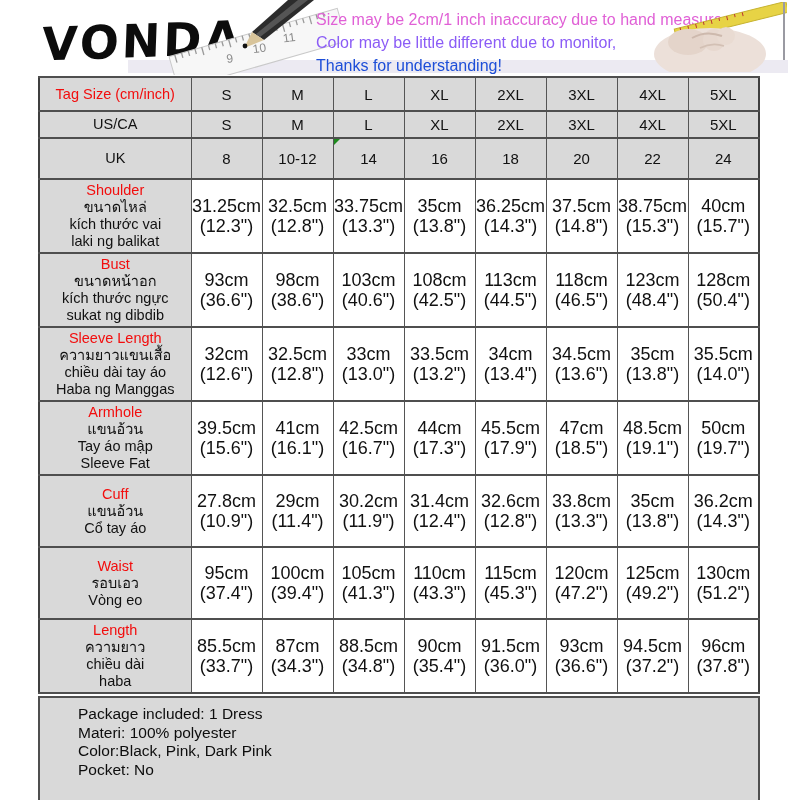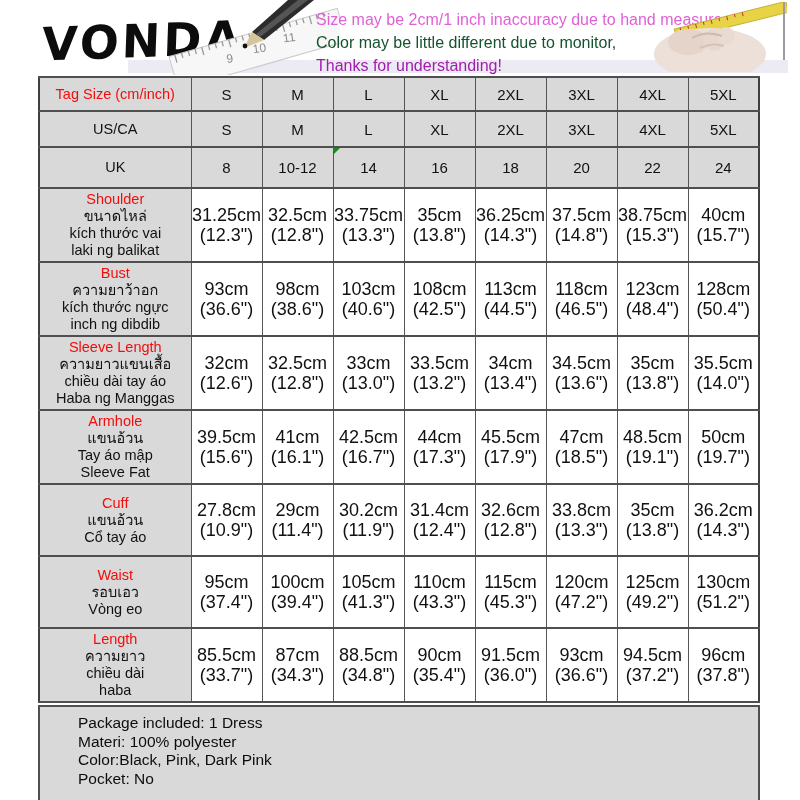--- a/index.html
+++ b/index.html
@@ -18,21 +18,21 @@
 
   
   table.size-table { border-collapse:collapse; table-layout:fixed; margin-left:38px; margin-top:1px;
                      width:722px; border:2px solid #3f3f3f; }
   .size-table td, .size-table th { border-left:1px solid #555; border-right:1px solid #555;
                      border-top:2px solid #4f4f4f; border-bottom:2px solid #4f4f4f;
                      text-align:center; vertical-align:middle; font-weight:normal; position:relative; }
   .size-table col.c-label { width:152px; }
   .size-table col.c-val { width:71px; }
   tr.r-size   { height:34px; }
-  tr.r-usca   { height:36px;border-radius:13px; }
+  tr.r-usca   { height:27px;border-radius:13px; }
   tr.r-region { height:41px; }
   tr.r-measure{ height:72px; }
   th.lbl { background:#d9d9d9; font-size:14.5px; line-height:17px; padding:2px 1px; }
   .red { color:#f20d0d; }
   td.val { background:#fff; font-size:18px; line-height:20px; }
   tr.r-size td, tr.r-usca td, tr.r-region td { background:#d9d9d9; font-size:15px; }
   .marker { position:absolute; left:0; top:0; width:0; height:0;
             border-top:6px solid #1d8a1d; border-right:6px solid transparent; }
 
   
@@ -59,22 +59,22 @@
         <text x="120" y="70" font-size="12" fill="#8b8b8b" font-family="Liberation Sans, sans-serif" transform="rotate(8 120 70)">11</text>
       </g>
       <polygon points="120,0 146,0 96,40 84,32" fill="#2c2c2c"></polygon>
       <polygon points="130,0 140,0 92,37 88,34" fill="#555"></polygon>
       <polygon points="84,32 96,40 76,48" fill="#d8c49a"></polygon>
       <circle cx="77" cy="46" r="2.4" fill="#111"></circle>
     </svg>
 
     <div class="disclaimers">
         <div style="color: rgb(224, 96, 214);">Size may be 2cm/1 inch inaccuracy due to hand measure,</div>
-        <div style="color: #14532d;">Color may be little different due to monitor,</div>
-        <div style="color: #a21caf;">Thanks for understanding!</div>
+        <div style="color: #8b5cf6;">Color may be little different due to monitor,</div>
+        <div style="color: #1d4ed8;">Thanks for understanding!</div>
       </div>
 
     <svg class="hand-art" width="165" height="70" viewBox="0 0 165 70">
       <g transform="rotate(-14 60 50)">
         <rect x="58" y="26" width="115" height="11" fill="#e7d345" stroke="#c6b22e"></rect>
         <path d="M64 26v4 M72 26v3 M80 26v4 M88 26v3 M96 26v4 M104 26v3 M112 26v4 M120 26v3 M128 26v4" stroke="#b33" stroke-width="1" fill="none"></path>
       </g>
       <ellipse cx="88" cy="52" rx="56" ry="26" fill="#ece0d9"></ellipse>
       <ellipse cx="66" cy="40" rx="20" ry="13" fill="#e4d4ca"></ellipse>
       <circle cx="92" cy="38" r="11" fill="#e7d8cf"></circle>
@@ -168,23 +168,23 @@
             <div>(15.3")</div>
           </td>
           <td class="val">
             <div>40cm</div>
             <div>(15.7")</div>
           </td>
         </tr>
         <tr class="r-measure">
           <th class="lbl">
             <div class="red">Bust</div>
-            <div>ความยาว้าอก</div>
+            <div>ขนาดหน้าอก</div>
             <div>kích thước ngực</div>
-            <div>inch ng dibdib</div>
+            <div>sukat ng dibdib</div>
           </th>
           <td class="val">
             <div>93cm</div>
             <div>(36.6")</div>
           </td>
           <td class="val">
             <div>98cm</div>
             <div>(38.6")</div>
           </td>
           <td class="val">

